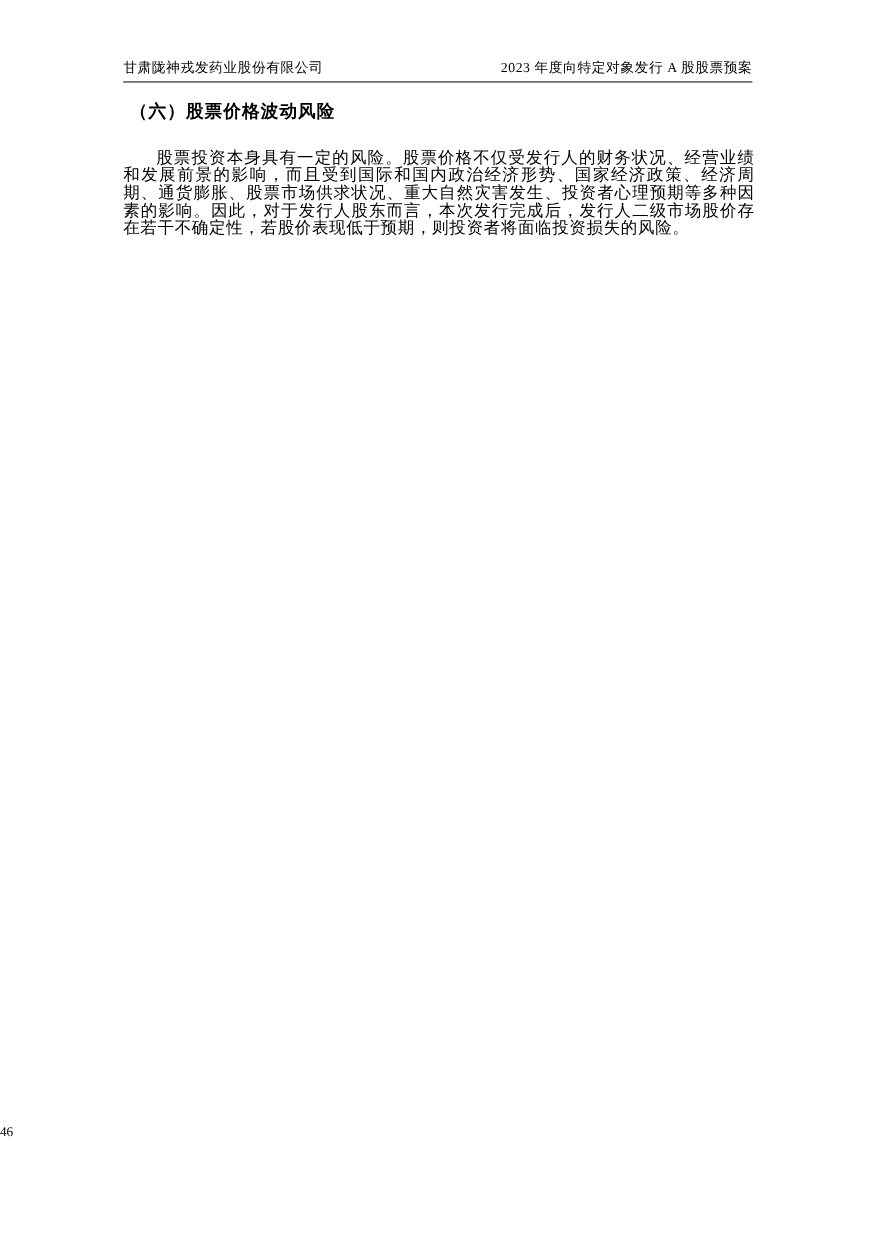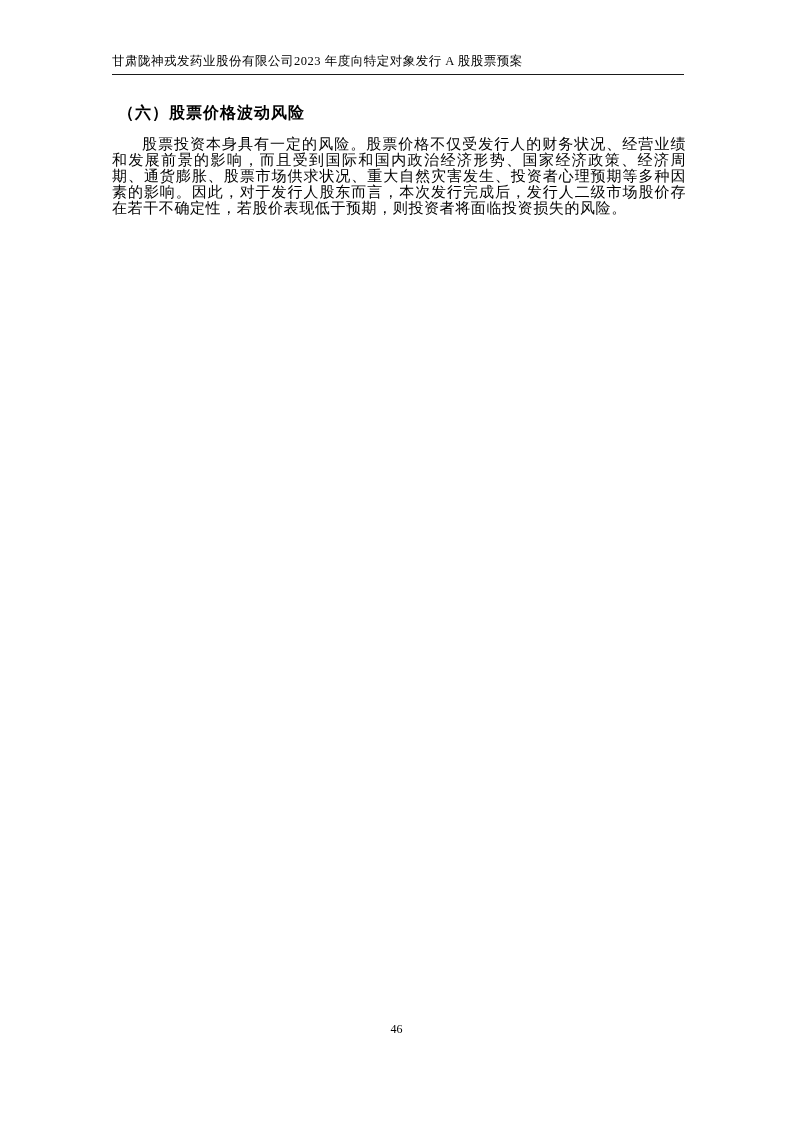--- a/index.html
+++ b/index.html
@@ -18,58 +18,57 @@
     width: 793px;
     height: 1122px;
     background: #ffffff;
   }
   .doc-header {
     position: absolute;
     top: 52px;
     left: 112px;
     right: 109px;
     display: flex;
+    justify-content: space-between;
     align-items: flex-end;
     font-size: 12.5px;
     line-height: 18px;
     border-bottom: 1.5px solid #1a1a1a;
     padding-bottom: 4px;
     letter-spacing: 0.5px;
   }
   .doc-header .hdr-left { white-space: nowrap; }
   .doc-header .hdr-right { white-space: nowrap; }
   .section-heading {
     position: absolute;
     top: 91px;
     left: 118px;
     right: 109px;
     font-size: 16px;
     font-weight: bold;
     letter-spacing: 1px;
     font-family: "Liberation Sans", "DejaVu Sans", sans-serif;
-    margin-top: 12px;
   }
   .body-paragraph {
     position: absolute;
     top: 136px;
     left: 112px;
     width: 574px;
     font-size: 15px;
     line-height: 16px;
     text-align: justify;
     text-justify: inter-ideograph;
     text-indent: 2em;
     letter-spacing: 0.6px;
   }
   .page-footer {
     position: absolute;
     top: 1022px;
     left: 0;
     width: 793px;
-    text-align: center;
     font-size: 12px;
   }
 </style>
 </head>
 <body>
 
 <div class="page">
 
   <div class="doc-header">
     <span class="hdr-left">甘肃陇神戎发药业股份有限公司</span>

